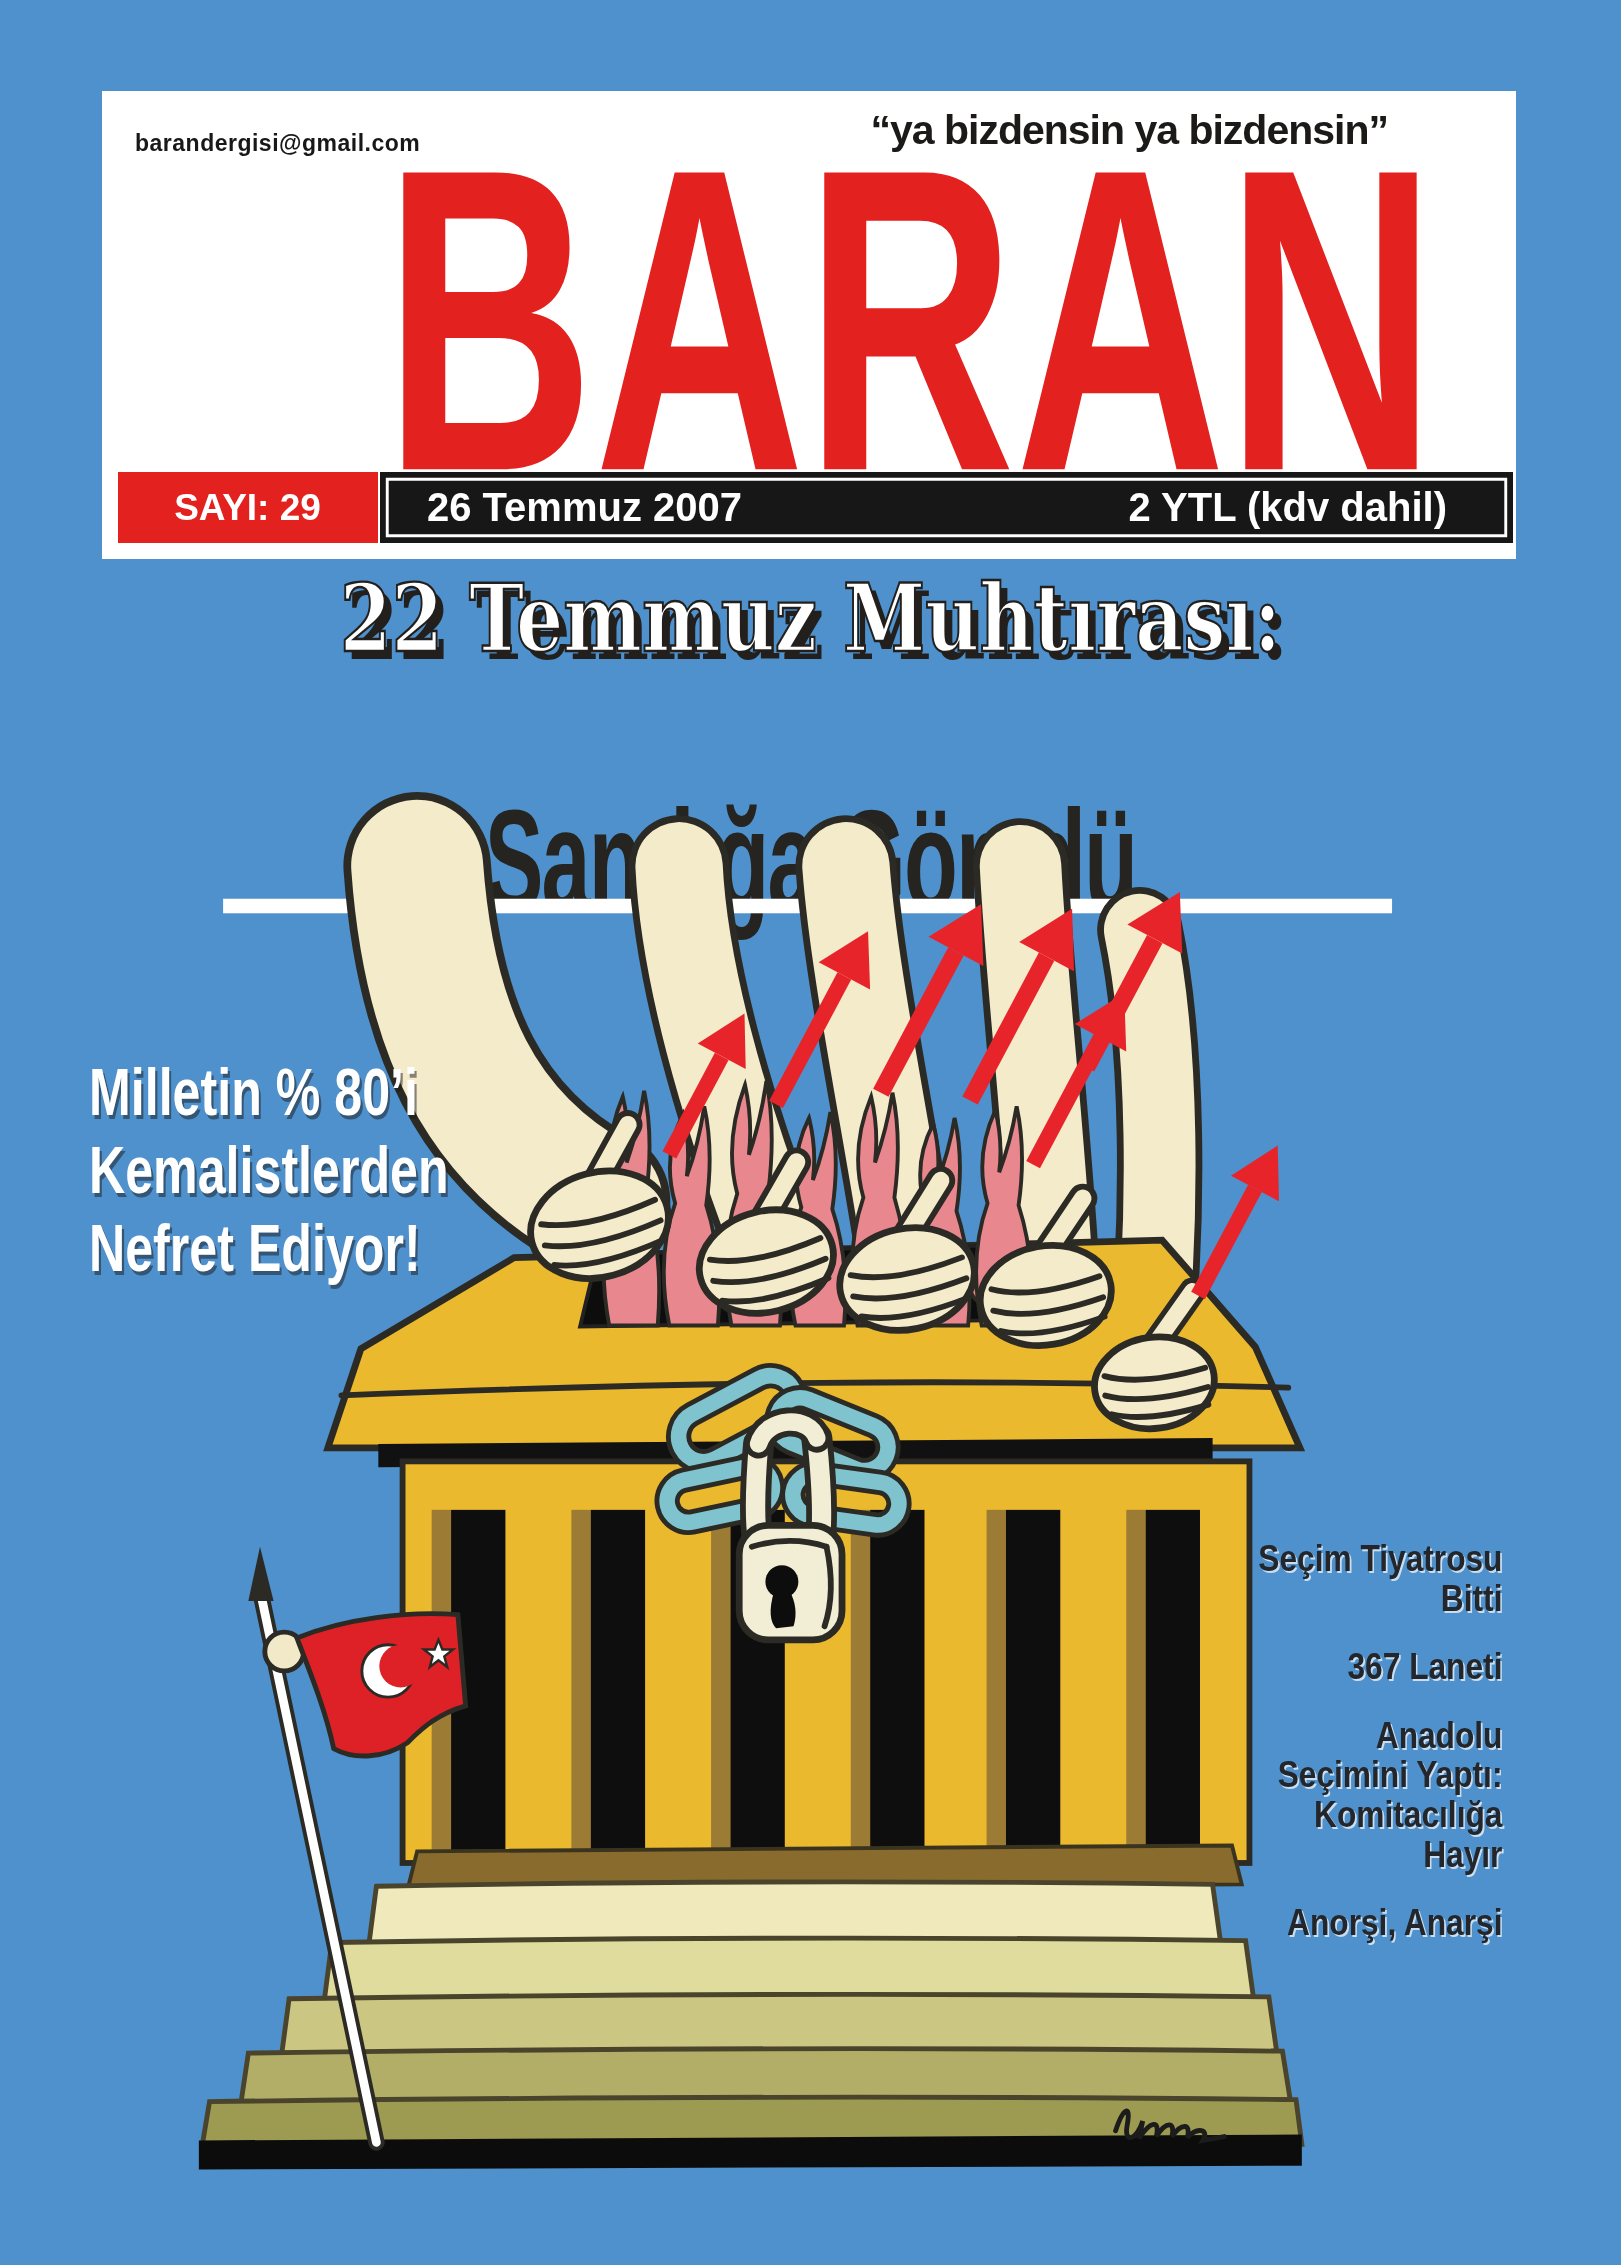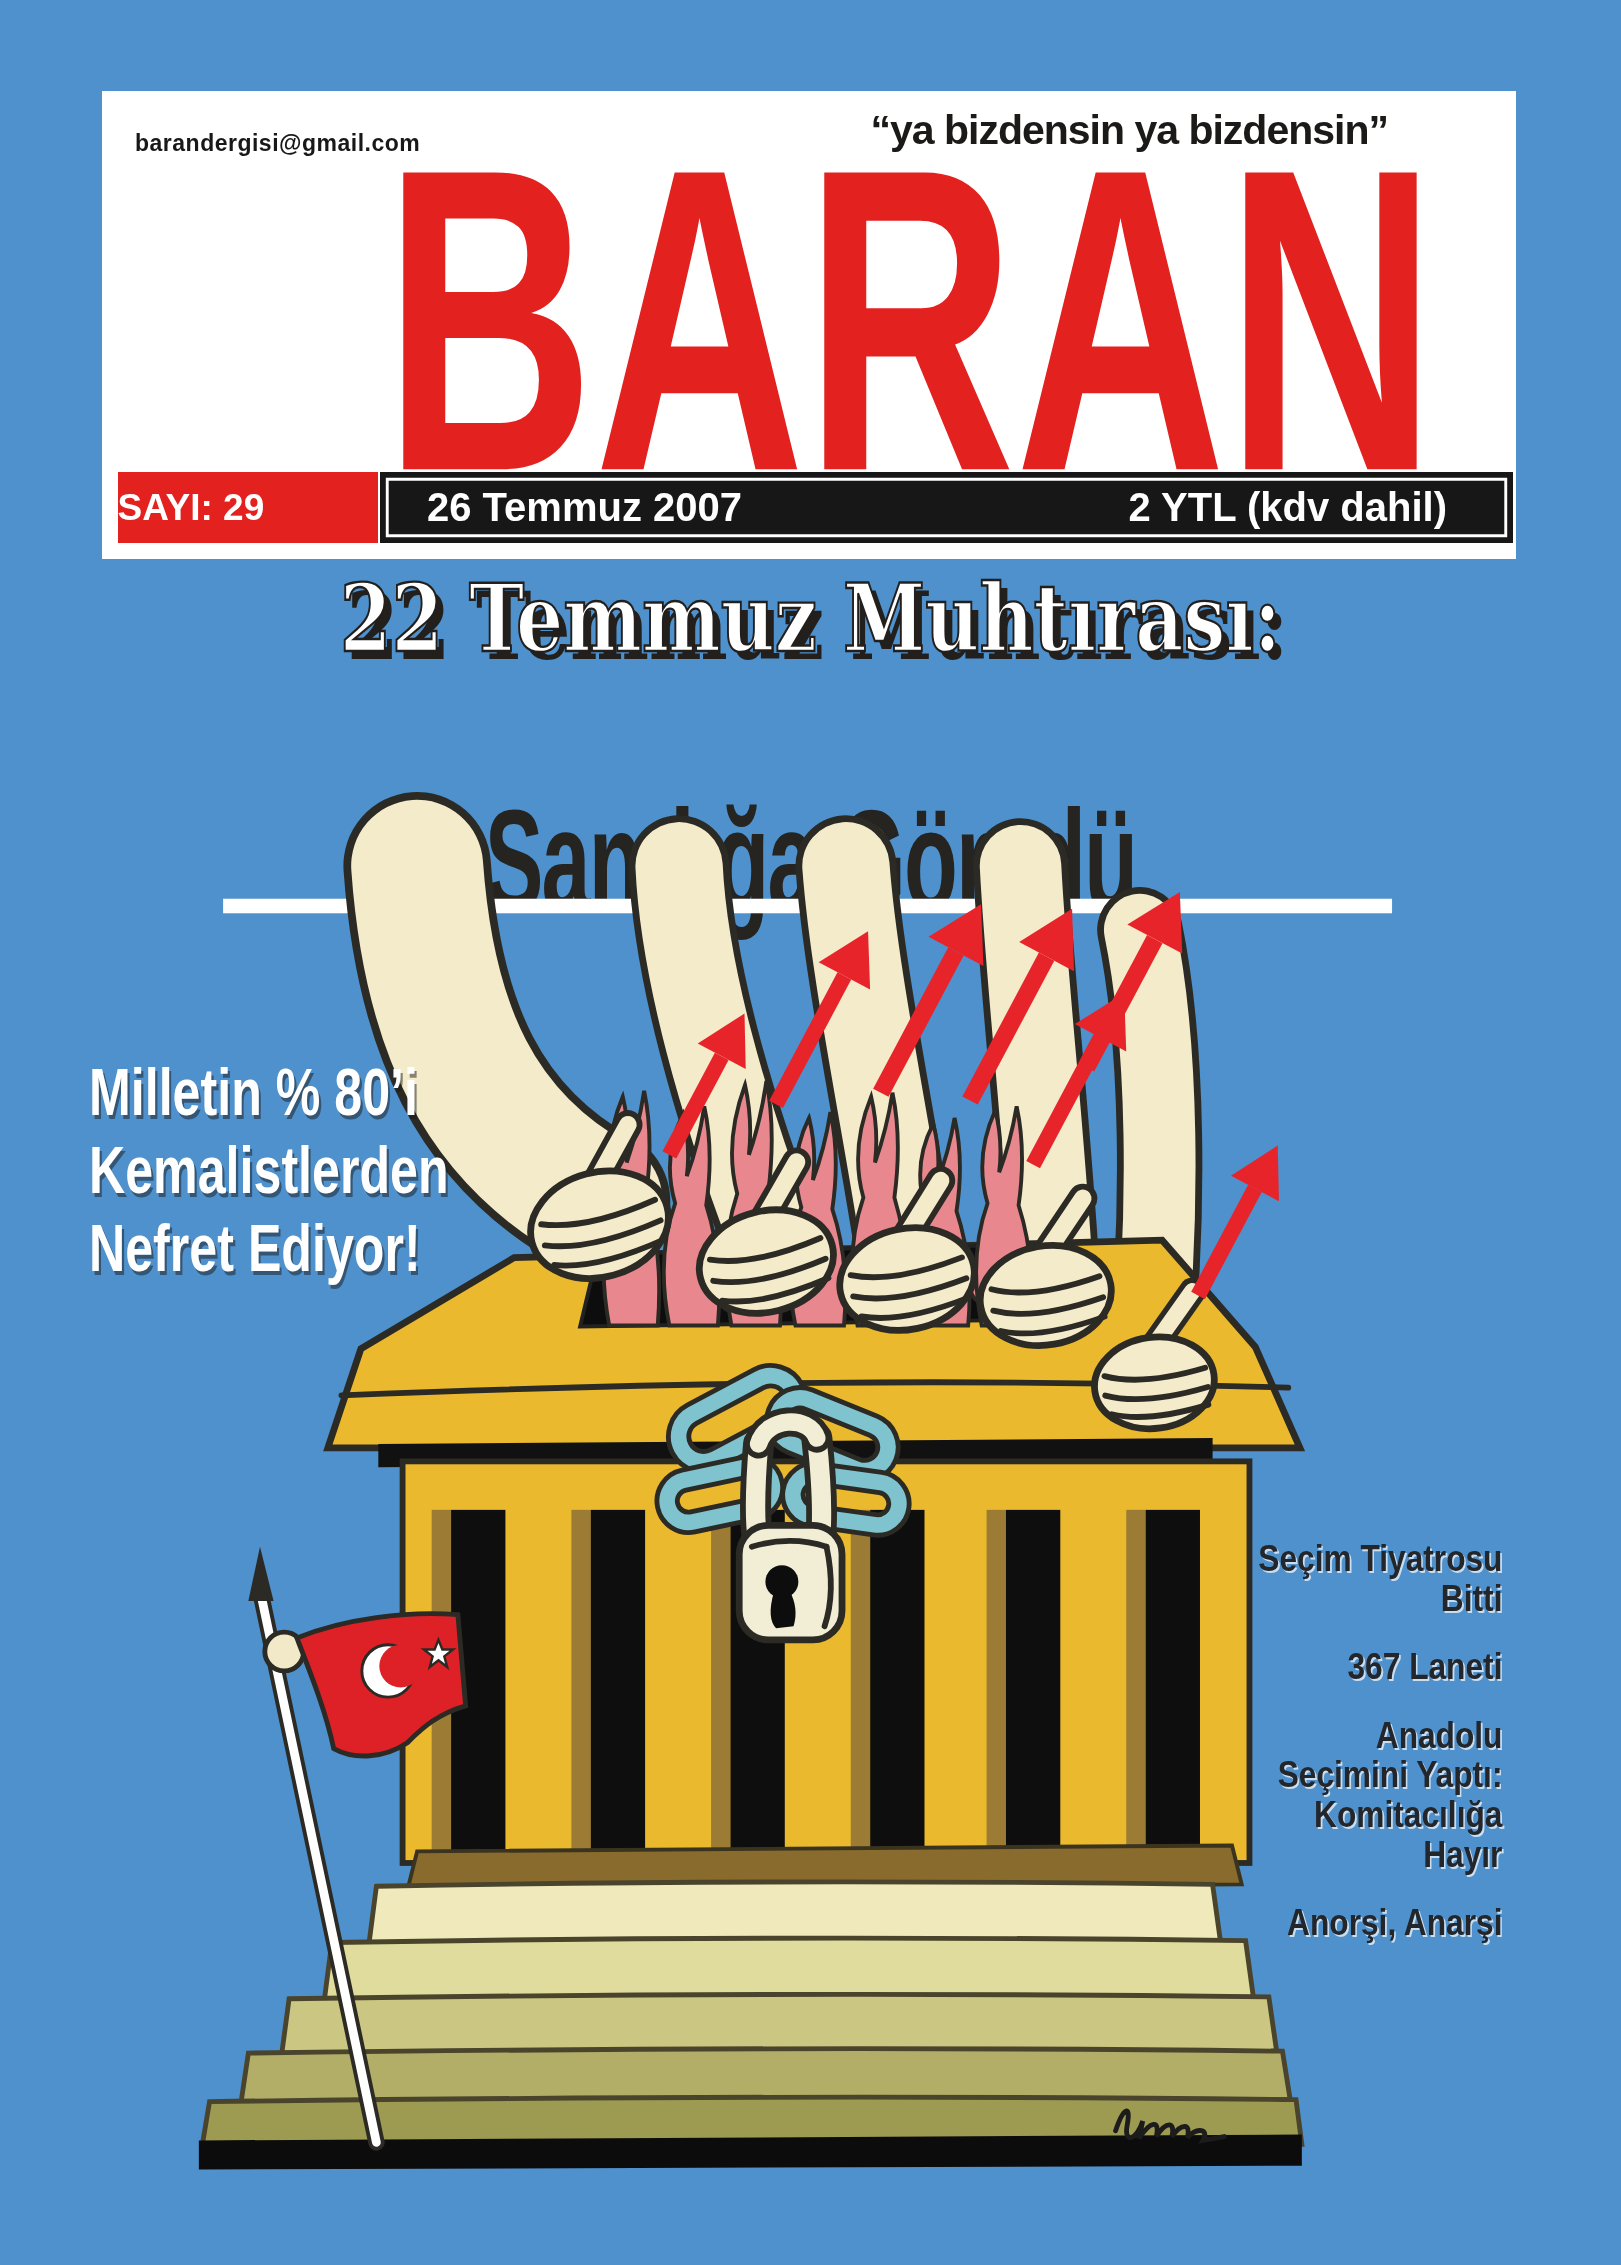--- a/index.html
+++ b/index.html
@@ -18,21 +18,21 @@
   
   .masthead{position:absolute;left:102px;top:91px;width:1414px;height:468px;background:var(--masthead-bg)}
   .email{position:absolute;left:33px;top:39px;font-size:23px;font-weight:bold;color:var(--ink);letter-spacing:0.5px}
   .tagline-box{position:absolute;left:15.5px;top:74px;width:260px;height:305px;background:#141414;
     color:#fff;text-align:right;padding:13.6px 11.6px 0 0;font-weight:bold;font-size:45px;line-height:1.2}
   .tagline-box .tl{display:block;transform:scaleX(.84);transform-origin:right center;letter-spacing:1px}
   .logo-svg{position:absolute;left:279px;top:68px;width:1060px;height:314px}
   .logo-svg text{fill:var(--logo-red);font-family:"Liberation Sans",sans-serif;font-weight:bold}
   .slogan{position:absolute;right:128px;top:15.5px;font-size:41px;font-weight:bold;color:#1c1a18;letter-spacing:-1px}
   .issue-box{position:absolute;left:15.5px;top:381px;width:260px;height:71px;background:var(--logo-red);
-    display:flex;align-items:center;color:#fff;font-weight:bold;font-size:37px}
+    display:flex;align-items:center;justify-content:center;color:#fff;font-weight:bold;font-size:37px}
   .dateprice-bar{position:absolute;left:278px;top:381px;width:1133px;height:71px;background:#171717;
     box-shadow:inset 0 0 0 5.8px #171717, inset 0 0 0 8.7px #ffffff;
     display:flex;align-items:center;color:#fff;font-weight:bold;font-size:40px}
   .date{margin-left:47px}
   .price{margin-left:auto;margin-right:66px}
 
   
   .kicker{position:absolute;left:0;top:564px;width:1621px;text-align:center;
     font-family:"DejaVu Serif","Liberation Serif",serif;font-weight:bold;font-size:93px;color:#fff;
     -webkit-text-stroke:2.4px #221f1c;text-shadow:8.7px 7.8px 0 #221f1c;}

